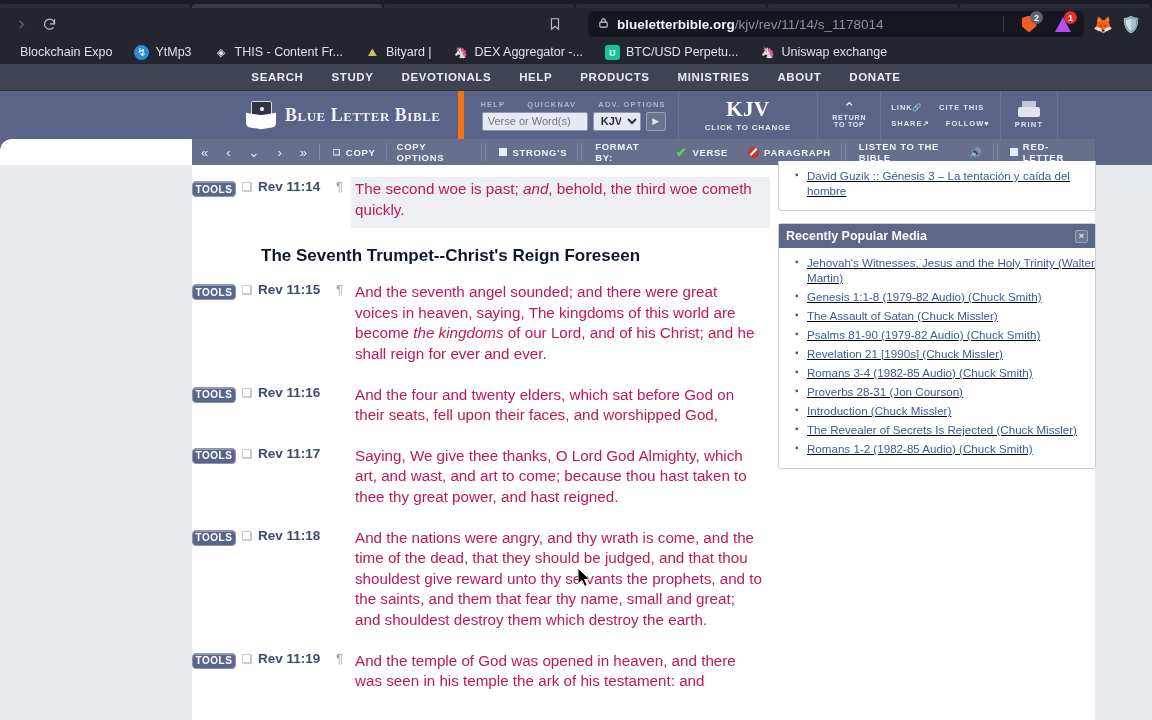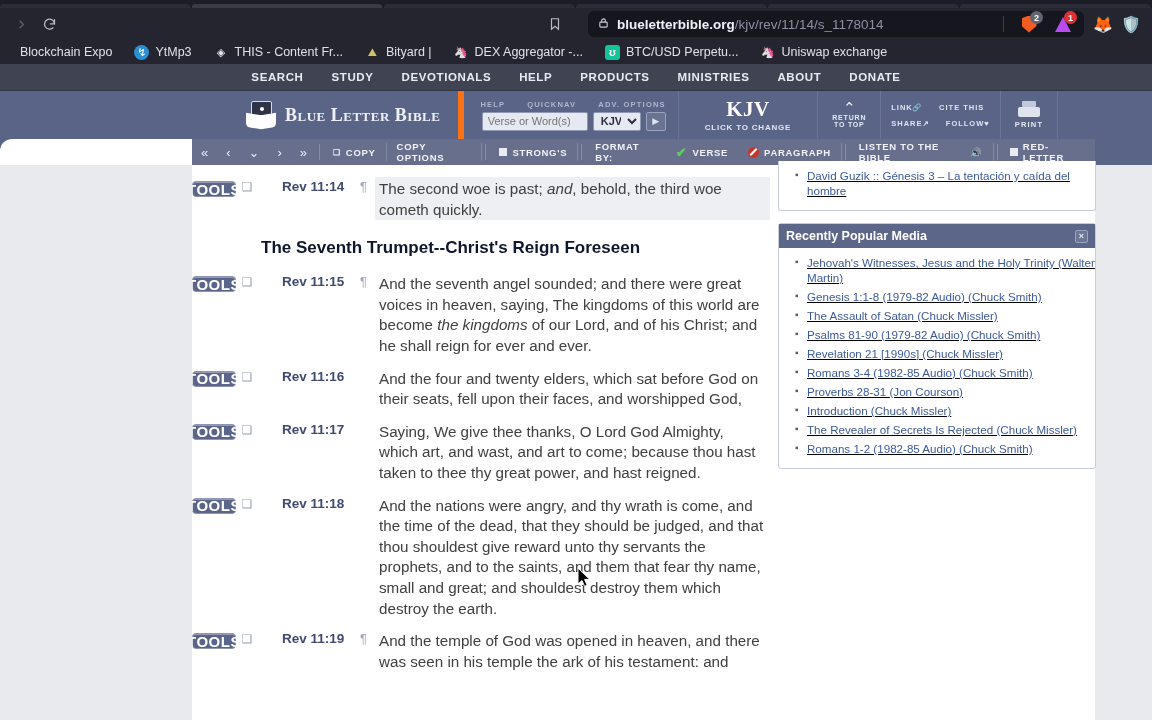--- a/index.html
+++ b/index.html
@@ -151,31 +151,31 @@
   .no-ico { width: 11px; height: 11px; border-radius: 50%; background: #c0392b; display: inline-block; position: relative; }
   .no-ico:after { content: ""; position: absolute; left: 1px; top: 4.5px; width: 9px; height: 2px; background: #fff; transform: rotate(-45deg); }
 
   
   #verses { position: absolute; top: 26px; left: 192px; width: 578px; bottom: 0; padding-top: 8px; overflow: hidden; }
   .verse-row { display: flex; align-items: flex-start; padding: 4px 0 6px 0; }
   .verse-row.hl .vtext { background: #edeff2; }
   .tools-btn {
     flex: 0 0 auto; width: 44px; height: 16px; margin-top: 4px;
     background: #5b658a; border: 1px solid #8d95b0; border-radius: 4px;
-    color: #fff; font-size: 15px; font-weight: 700; letter-spacing: .5px;
+    color: #fff; font-size: 10px; font-weight: 700; letter-spacing: .5px;
     display: flex; align-items: center; justify-content: center;
     box-shadow: 0 1px 0 rgba(255,255,255,.35) inset;
   }
   .book-ico { flex: 0 0 auto; width: 22px; text-align: center; margin-top: 3px; color: #98a0b5; font-size: 12px; }
-  .vref { flex: 0 0 auto; width: 78px; margin-top: 2px; color: #3f4a6e; font-size: 13.5px; font-weight: 700; margin-left: 24px; }
+  .vref { flex: 0 0 auto; width: 78px; margin-top: 2px; color: #3f4a6e; font-size: 13.5px; font-weight: 700; }
   .pilcrow { flex: 0 0 auto; width: 15px; margin-top: 2px; color: #a0a7ba; font-size: 13px; }
   .pilcrow.blank { visibility: hidden; }
   .vtext {
-    flex: 1; font-size: 15.2px; line-height: 20.6px; color: #404040;
-    padding: 2px 6px 0 4px;
+    flex: 1; font-size: 15.2px; line-height: 20.6px; color: #be185d;
+    padding: 2px 6px 8px 4px;
   }
   .vtext i { font-style: italic; }
   .section-head {
     font-size: 17px; font-weight: 700; color: #0f172a;
     padding: 12px 0 10px 69px;
   }
 
   
   #sidebar { position: absolute; top: 26px; left: 778px; width: 318px; bottom: 0; }
   .sb-card { background: #fff; border: 1px solid #c6ccd8; border-radius: 3px; margin-bottom: 12px; }

